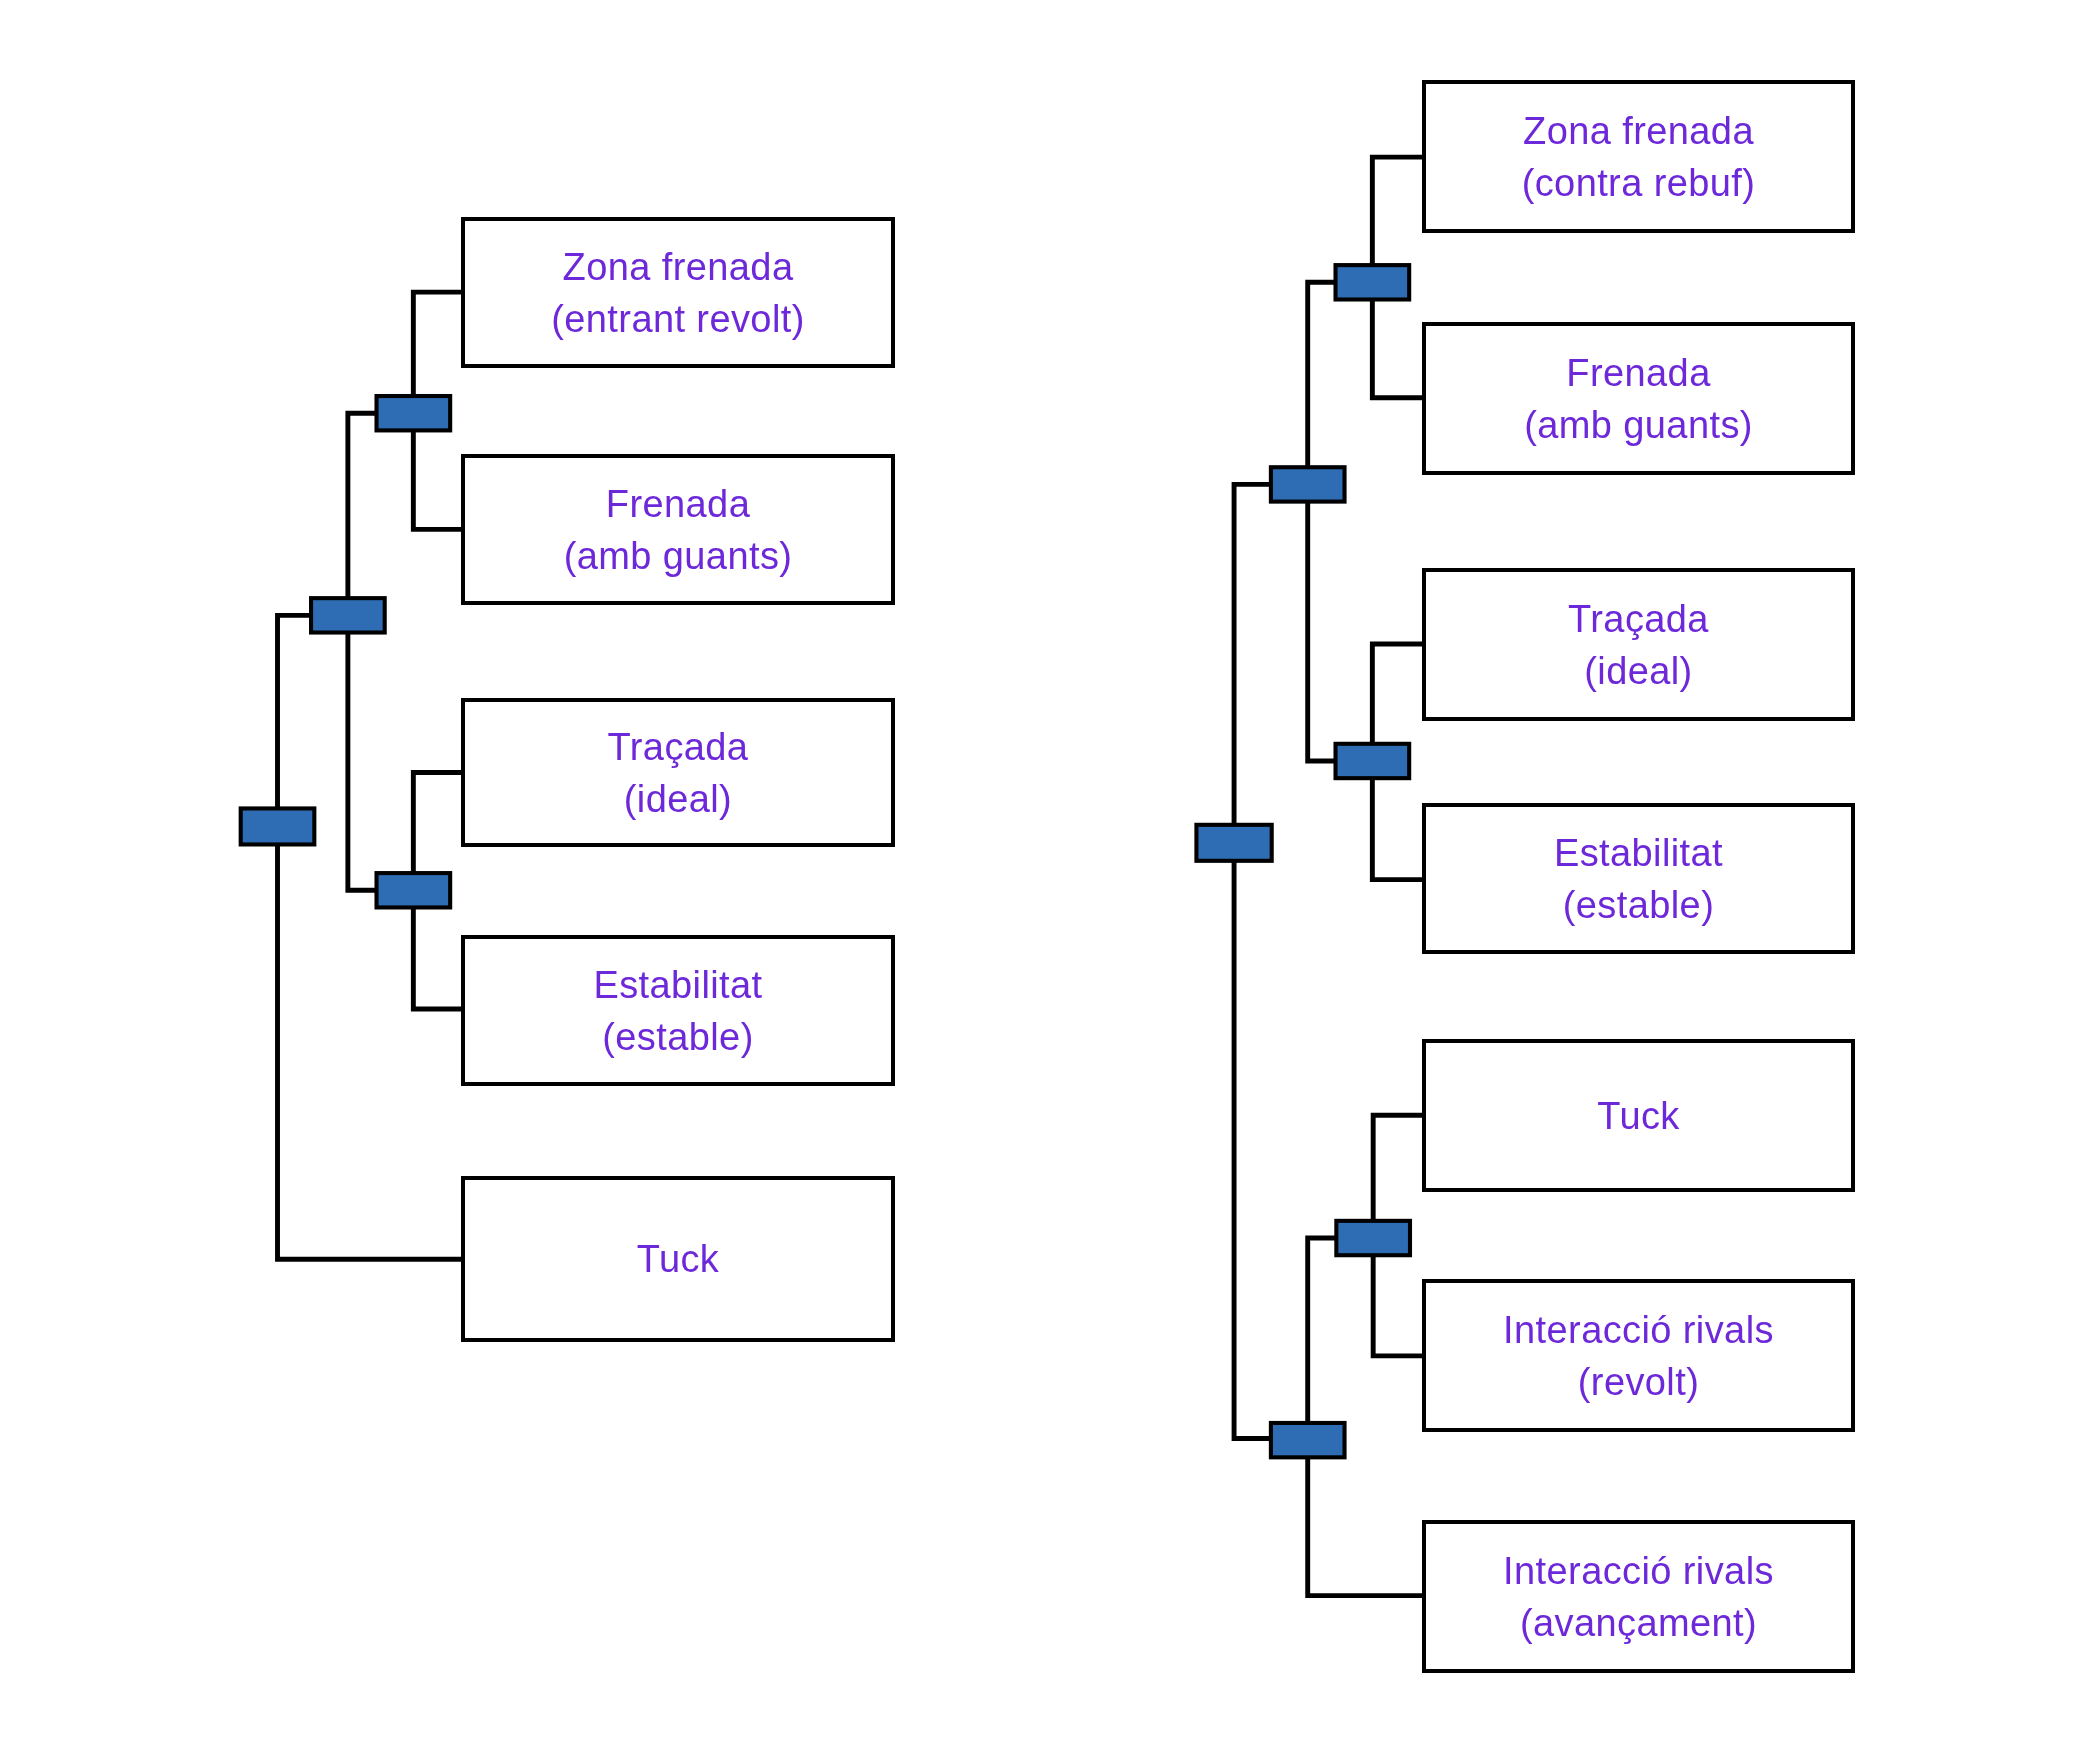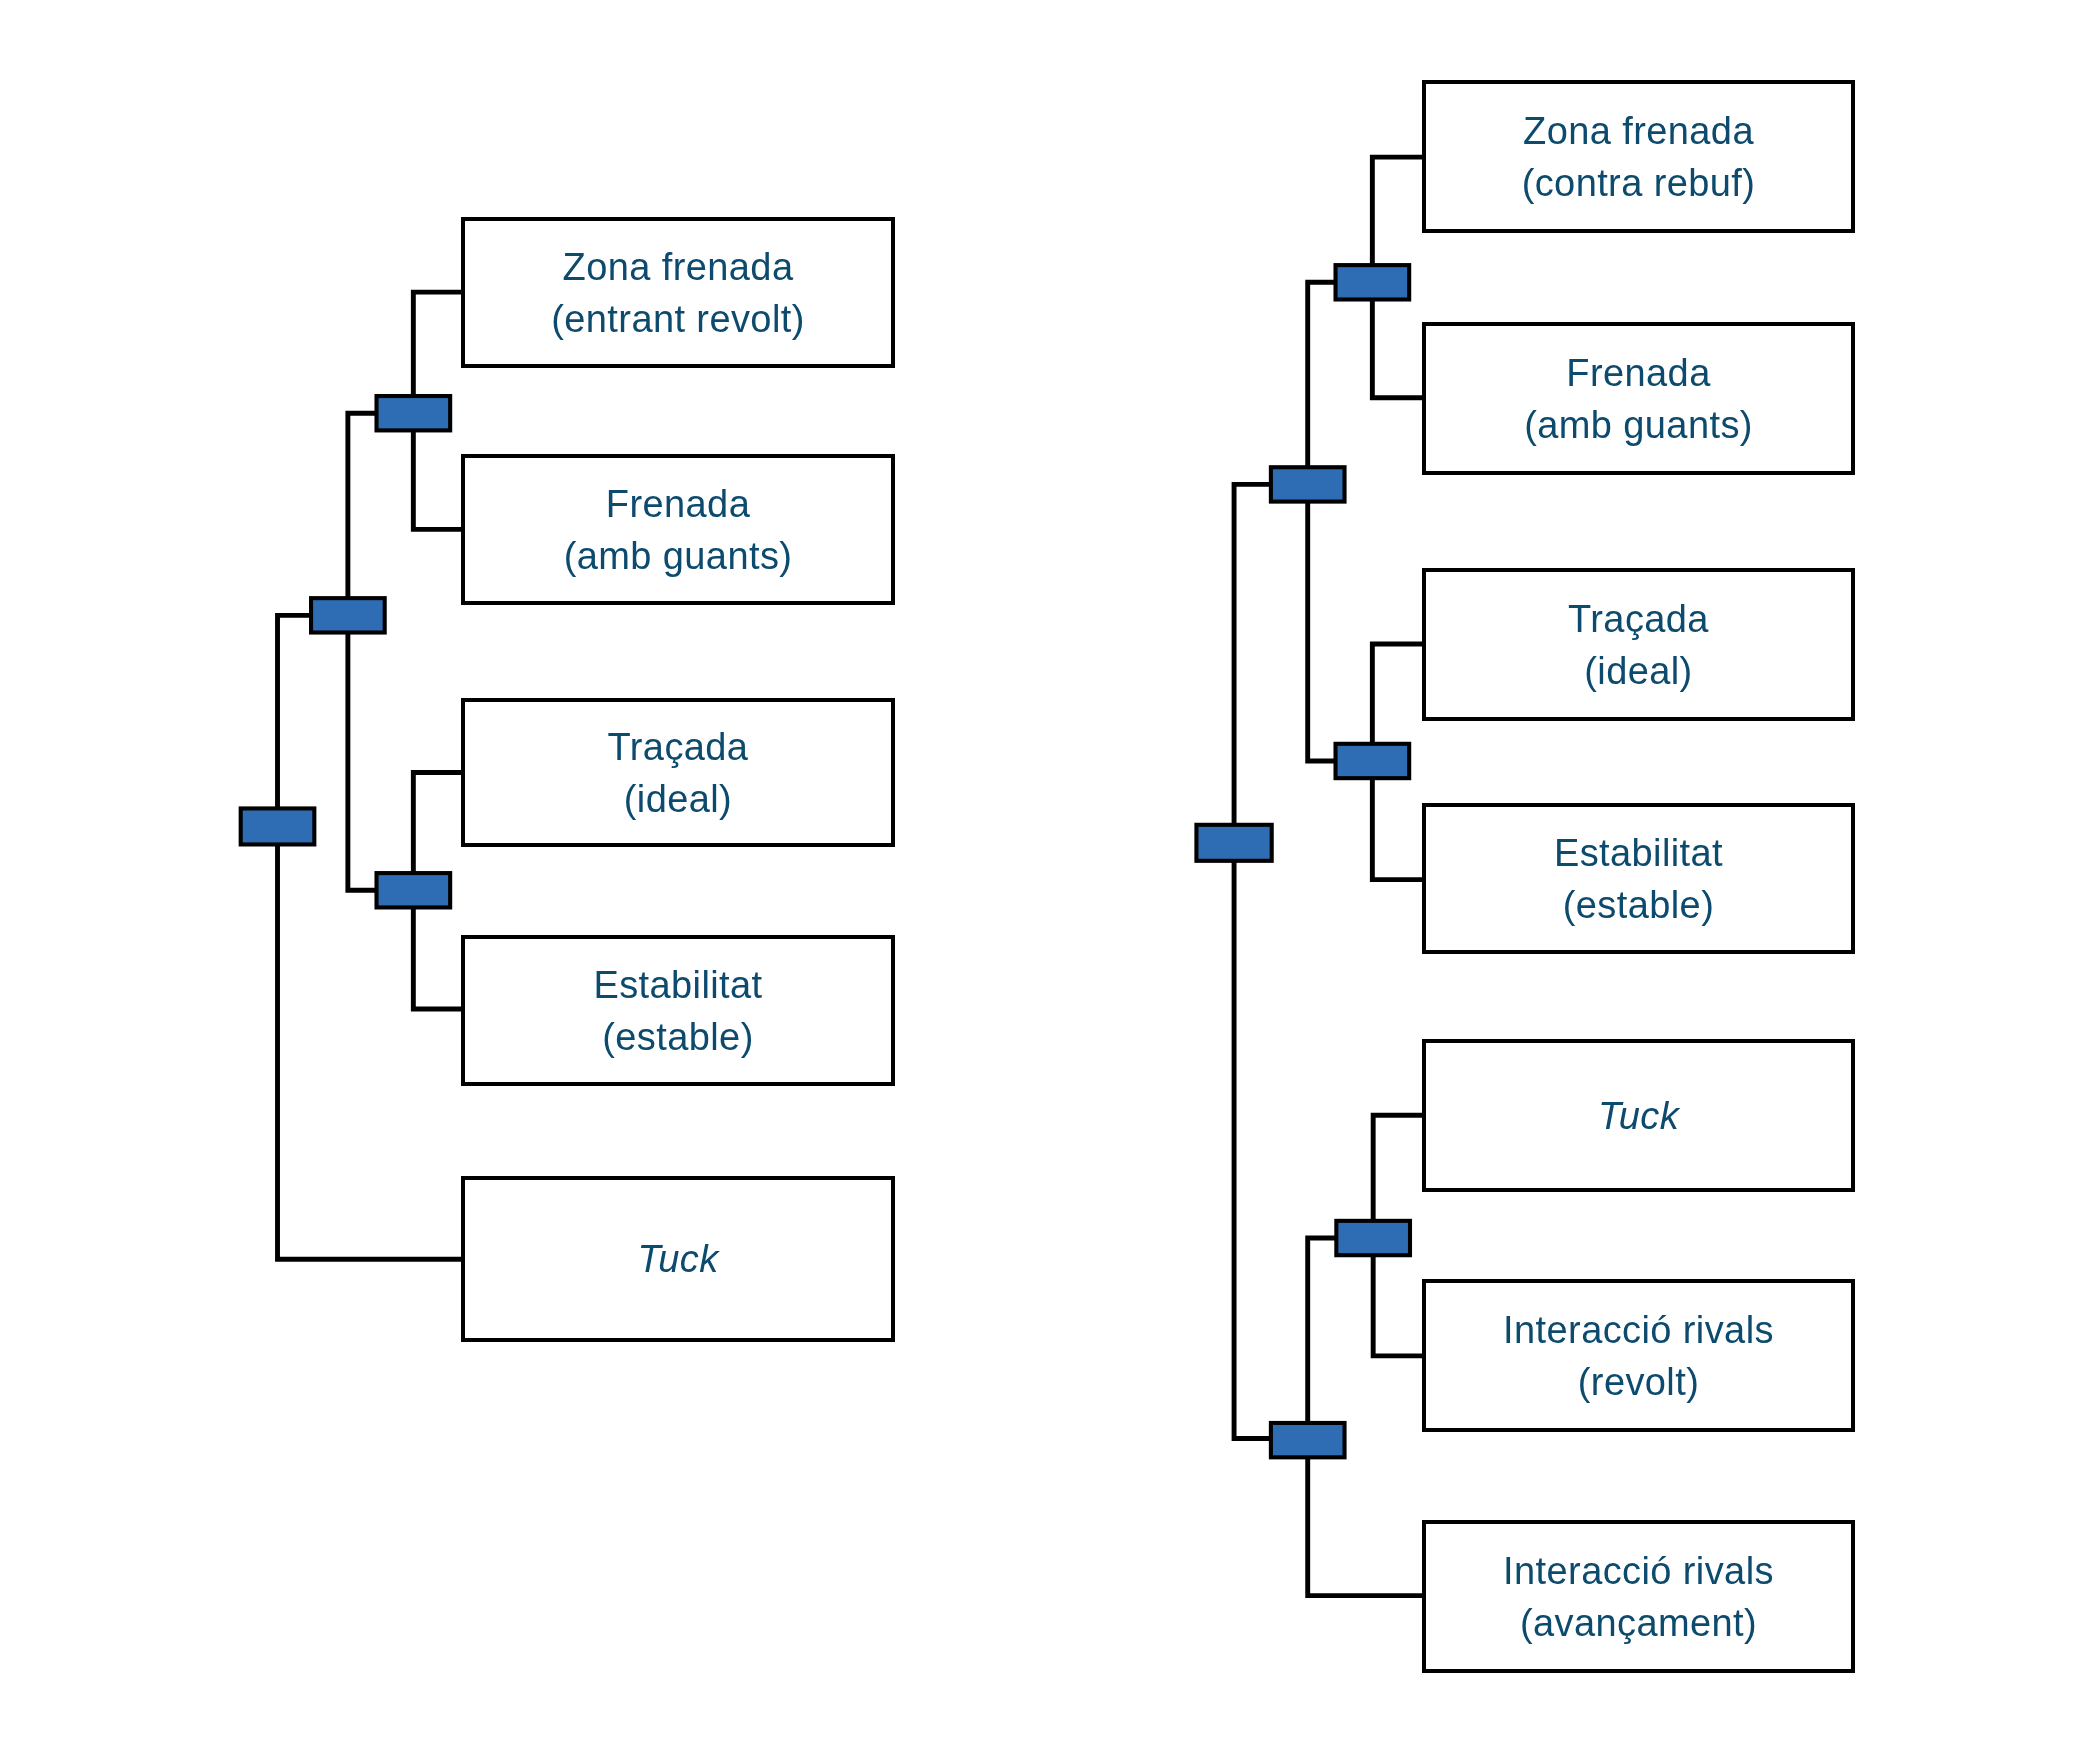--- a/index.html
+++ b/index.html
@@ -38,26 +38,26 @@
     position: absolute;
     box-sizing: border-box;
     border: 4.1px solid #000000;
     background: #FFFFFF;
     display: flex;
     align-items: center;
     justify-content: center;
     text-align: center;
   }
   .label {
-    color: #0c4a6e;
+    color: #6d28d9;
     font-size: 38px;
     line-height: 52px;
     letter-spacing: 0.4px;
   }
-  .label[data-style="italic"] { font-style: italic; }
+  .label[data-style="italic"] { }
   .ln { display: block; }
   .ln:empty { display: none; }
 </style>
 </head>
 <body>
 
 <div class="stage">
 
   <svg class="wires" viewBox="0 0 2560 2146">
 

